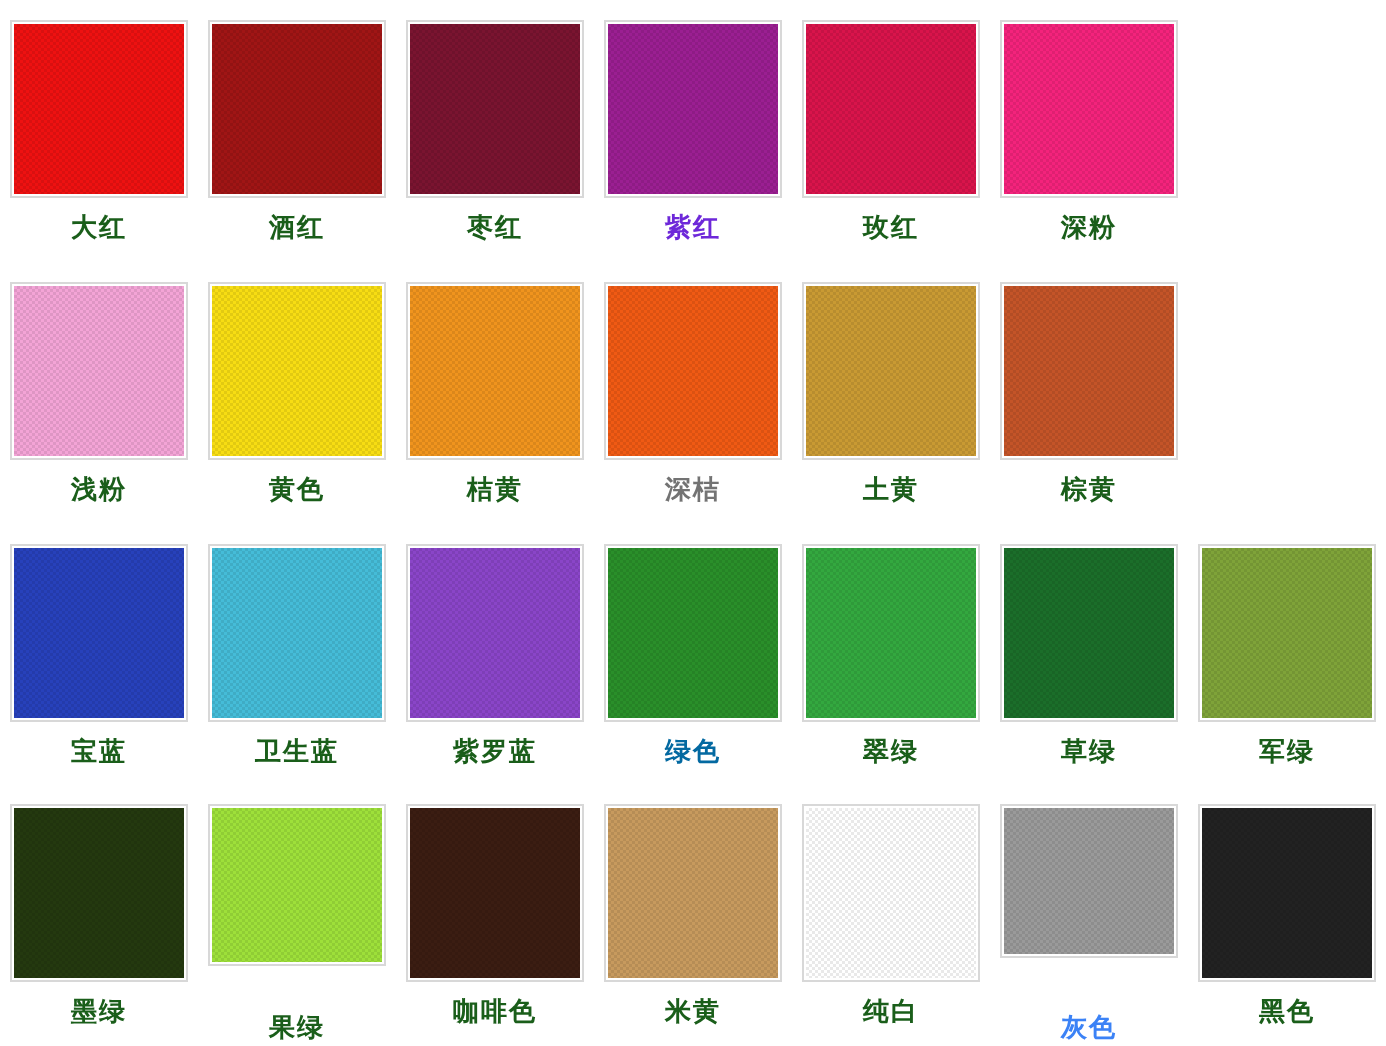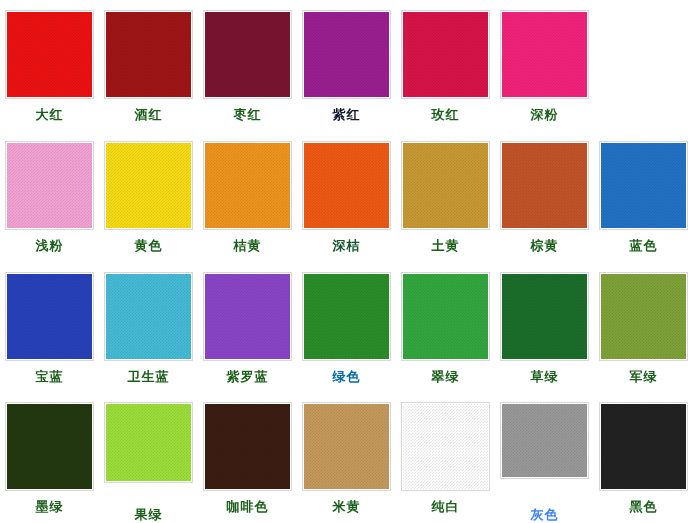--- a/index.html
+++ b/index.html
@@ -105,21 +105,21 @@
     <div class="swatch-cell">
       <div class="swatch-frame" style="border-color: rgb(216, 216, 216);">
         <div class="swatch-color" style="background-color: rgb(122, 20, 48);"></div>
       </div>
       <div class="swatch-label" style="color: rgb(26, 94, 26);">枣红</div>
     </div>
     <div class="swatch-cell">
       <div class="swatch-frame" style="border-color: rgb(216, 216, 216);">
         <div class="swatch-color" style="background-color: rgb(155, 31, 146);"></div>
       </div>
-      <div class="swatch-label" style="color: #0f172a;">紫红</div>
+      <div class="swatch-label" style="color: #6d28d9;">紫红</div>
     </div>
     <div class="swatch-cell">
       <div class="swatch-frame" style="border-color: rgb(216, 216, 216);">
         <div class="swatch-color" style="background-color: rgb(217, 20, 75);"></div>
       </div>
       <div class="swatch-label" style="color: rgb(26, 94, 26);">玫红</div>
     </div>
     <div class="swatch-cell">
       <div class="swatch-frame" style="border-color: rgb(216, 216, 216);">
         <div class="swatch-color" style="background-color: rgb(244, 35, 124);"></div>
@@ -144,40 +144,34 @@
     <div class="swatch-cell">
       <div class="swatch-frame" style="border-color: rgb(216, 216, 216);">
         <div class="swatch-color" style="background-color: rgb(240, 148, 30);"></div>
       </div>
       <div class="swatch-label" style="color: rgb(26, 94, 26);">桔黄</div>
     </div>
     <div class="swatch-cell">
       <div class="swatch-frame" style="border-color: rgb(216, 216, 216);">
         <div class="swatch-color" style="background-color: rgb(240, 90, 20);"></div>
       </div>
-      <div class="swatch-label" style="color: #14532d;">深桔</div>
+      <div class="swatch-label" style="color: #737373;">深桔</div>
     </div>
     <div class="swatch-cell">
       <div class="swatch-frame" style="border-color: rgb(216, 216, 216);">
         <div class="swatch-color" style="background-color: rgb(201, 154, 51);"></div>
       </div>
       <div class="swatch-label" style="color: rgb(26, 94, 26);">土黄</div>
     </div>
     <div class="swatch-cell">
       <div class="swatch-frame" style="border-color: rgb(216, 216, 216);">
         <div class="swatch-color" style="background-color: rgb(196, 84, 40);"></div>
       </div>
       <div class="swatch-label" style="color: rgb(26, 94, 26);">棕黄</div>
     </div>
-    <div class="swatch-cell">
-      <div class="swatch-frame" style="border-color: rgb(216, 216, 216);">
-        <div class="swatch-color" style="background-color: rgb(34, 114, 198);"></div>
-      </div>
-      <div class="swatch-label" style="color: rgb(26, 94, 26);">蓝色</div>
-    </div>
   </div>
 
   <div class="swatch-row">
     <div class="swatch-cell">
       <div class="swatch-frame" style="border-color: rgb(216, 216, 216);">
         <div class="swatch-color" style="background-color: rgb(39, 65, 187);"></div>
       </div>
       <div class="swatch-label" style="color: rgb(26, 94, 26);">宝蓝</div>
     </div>
     <div class="swatch-cell">

